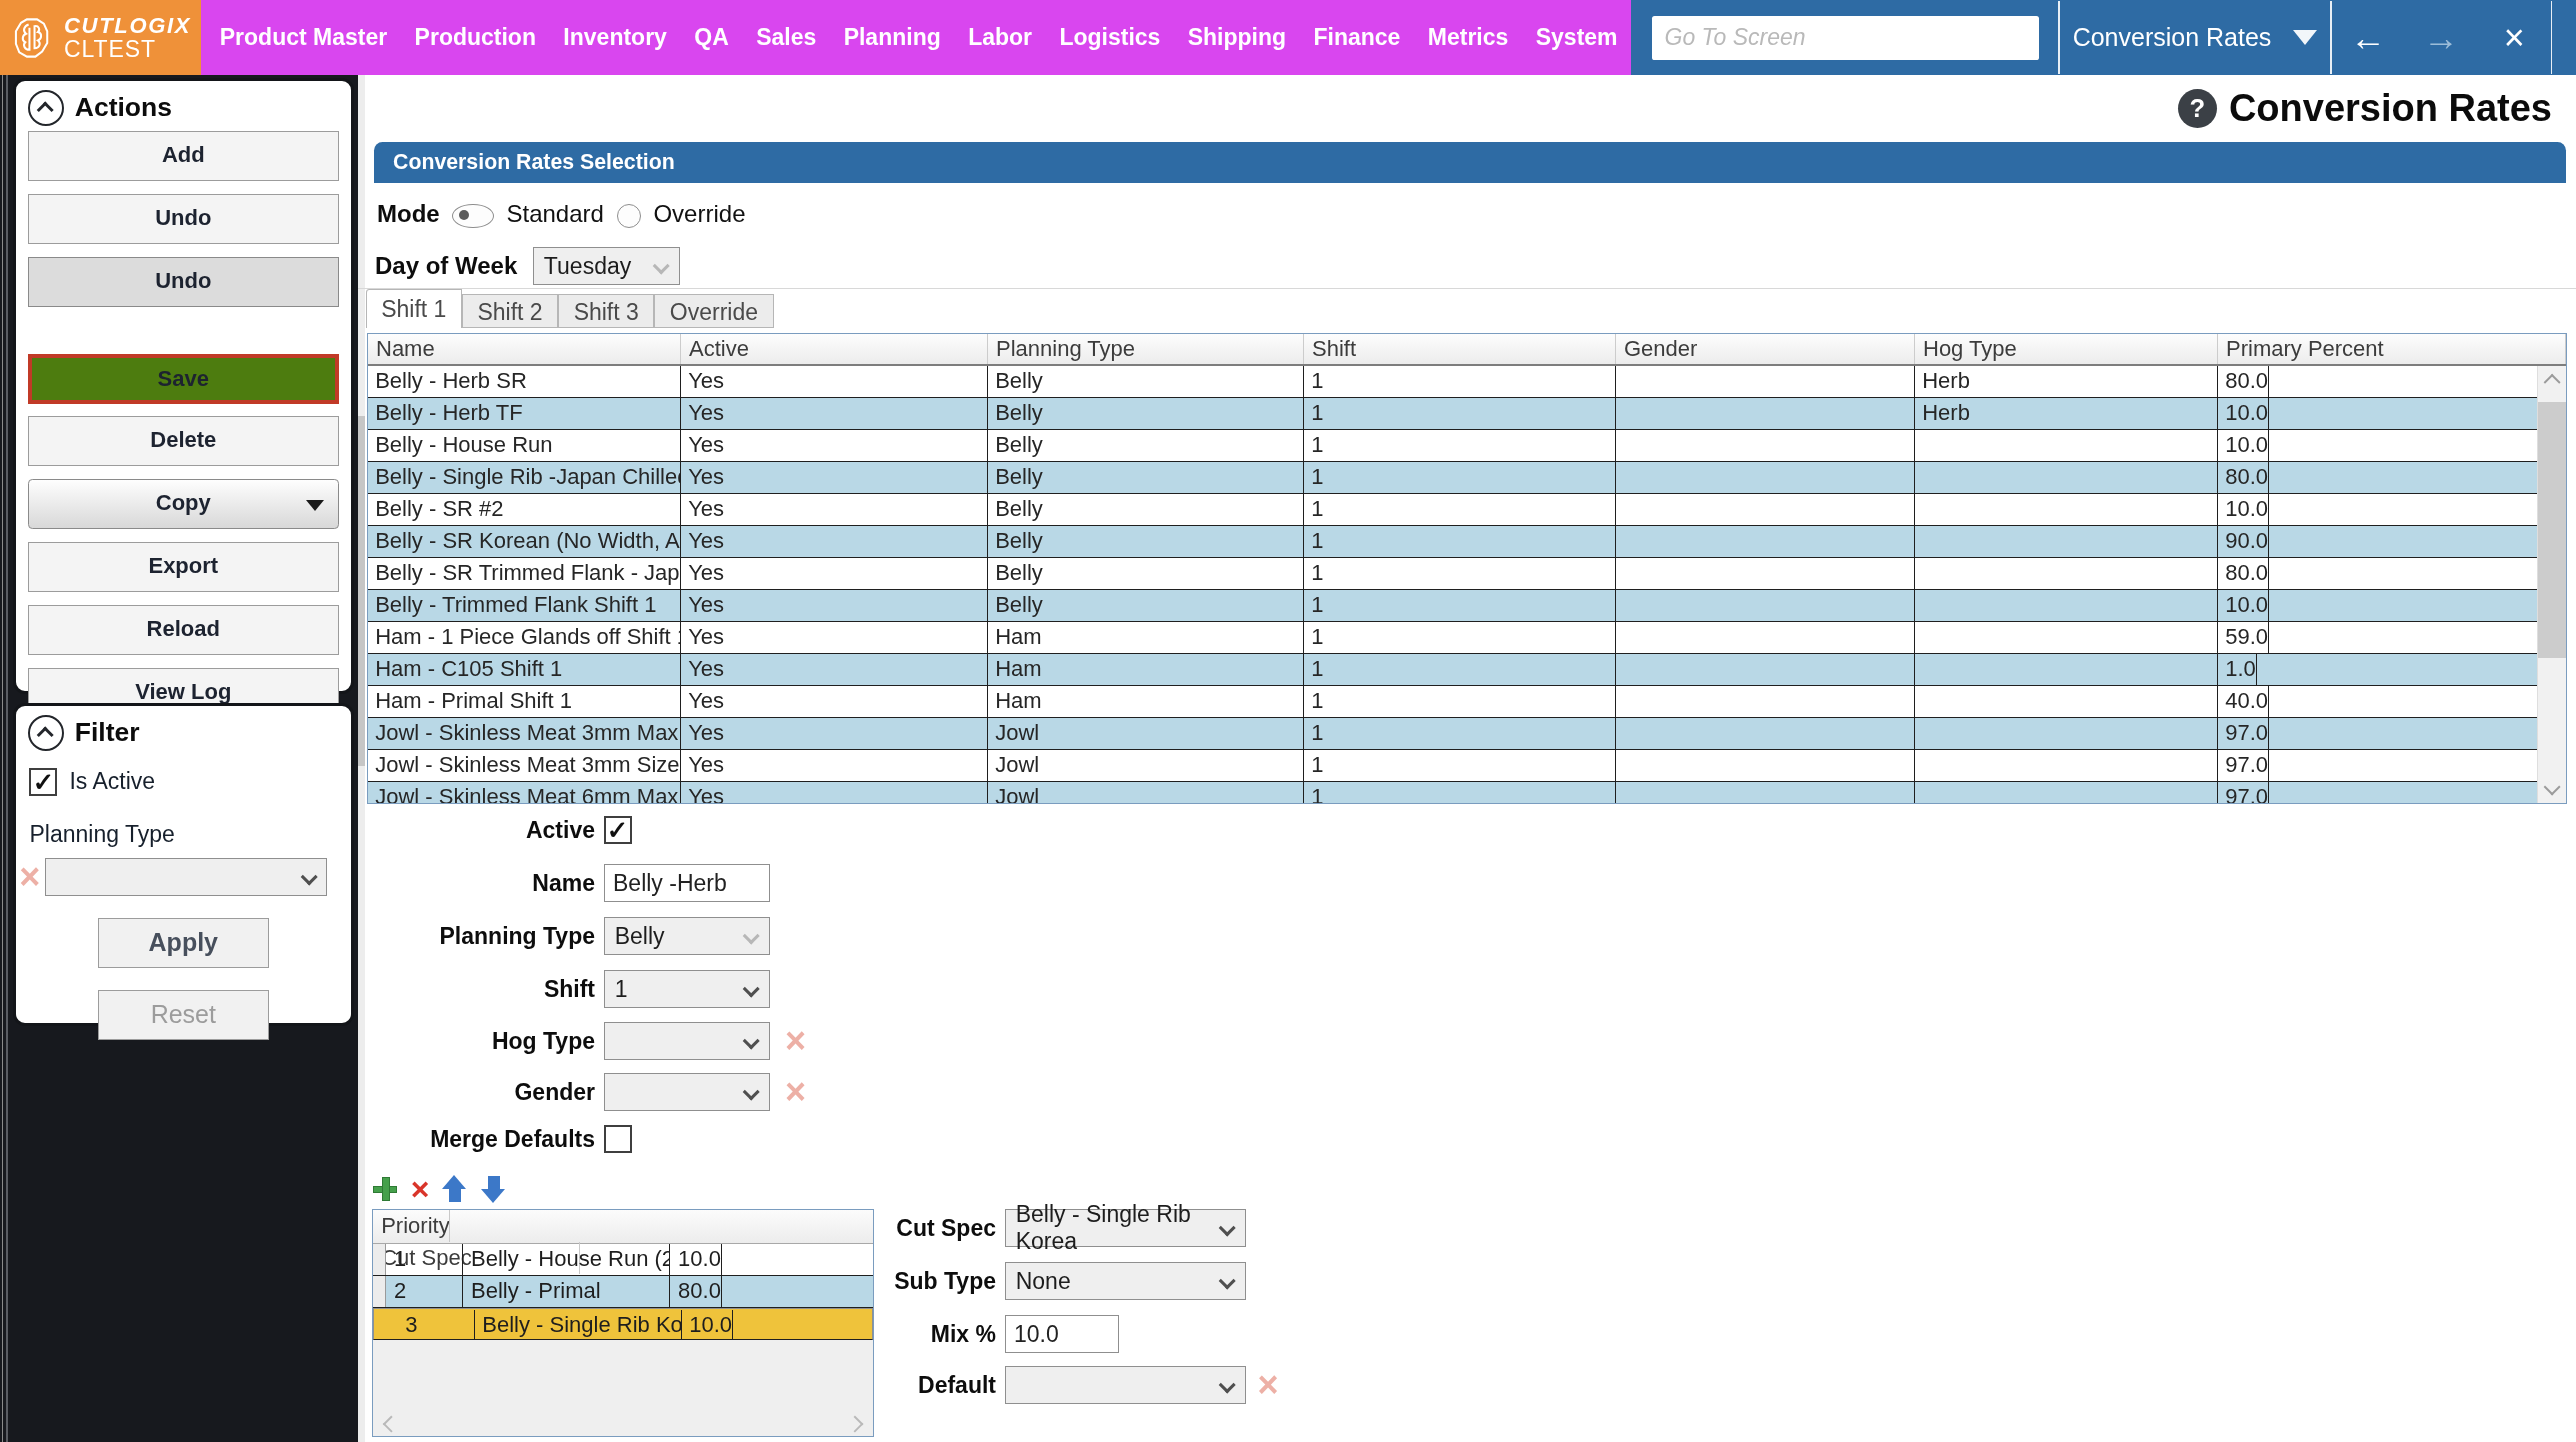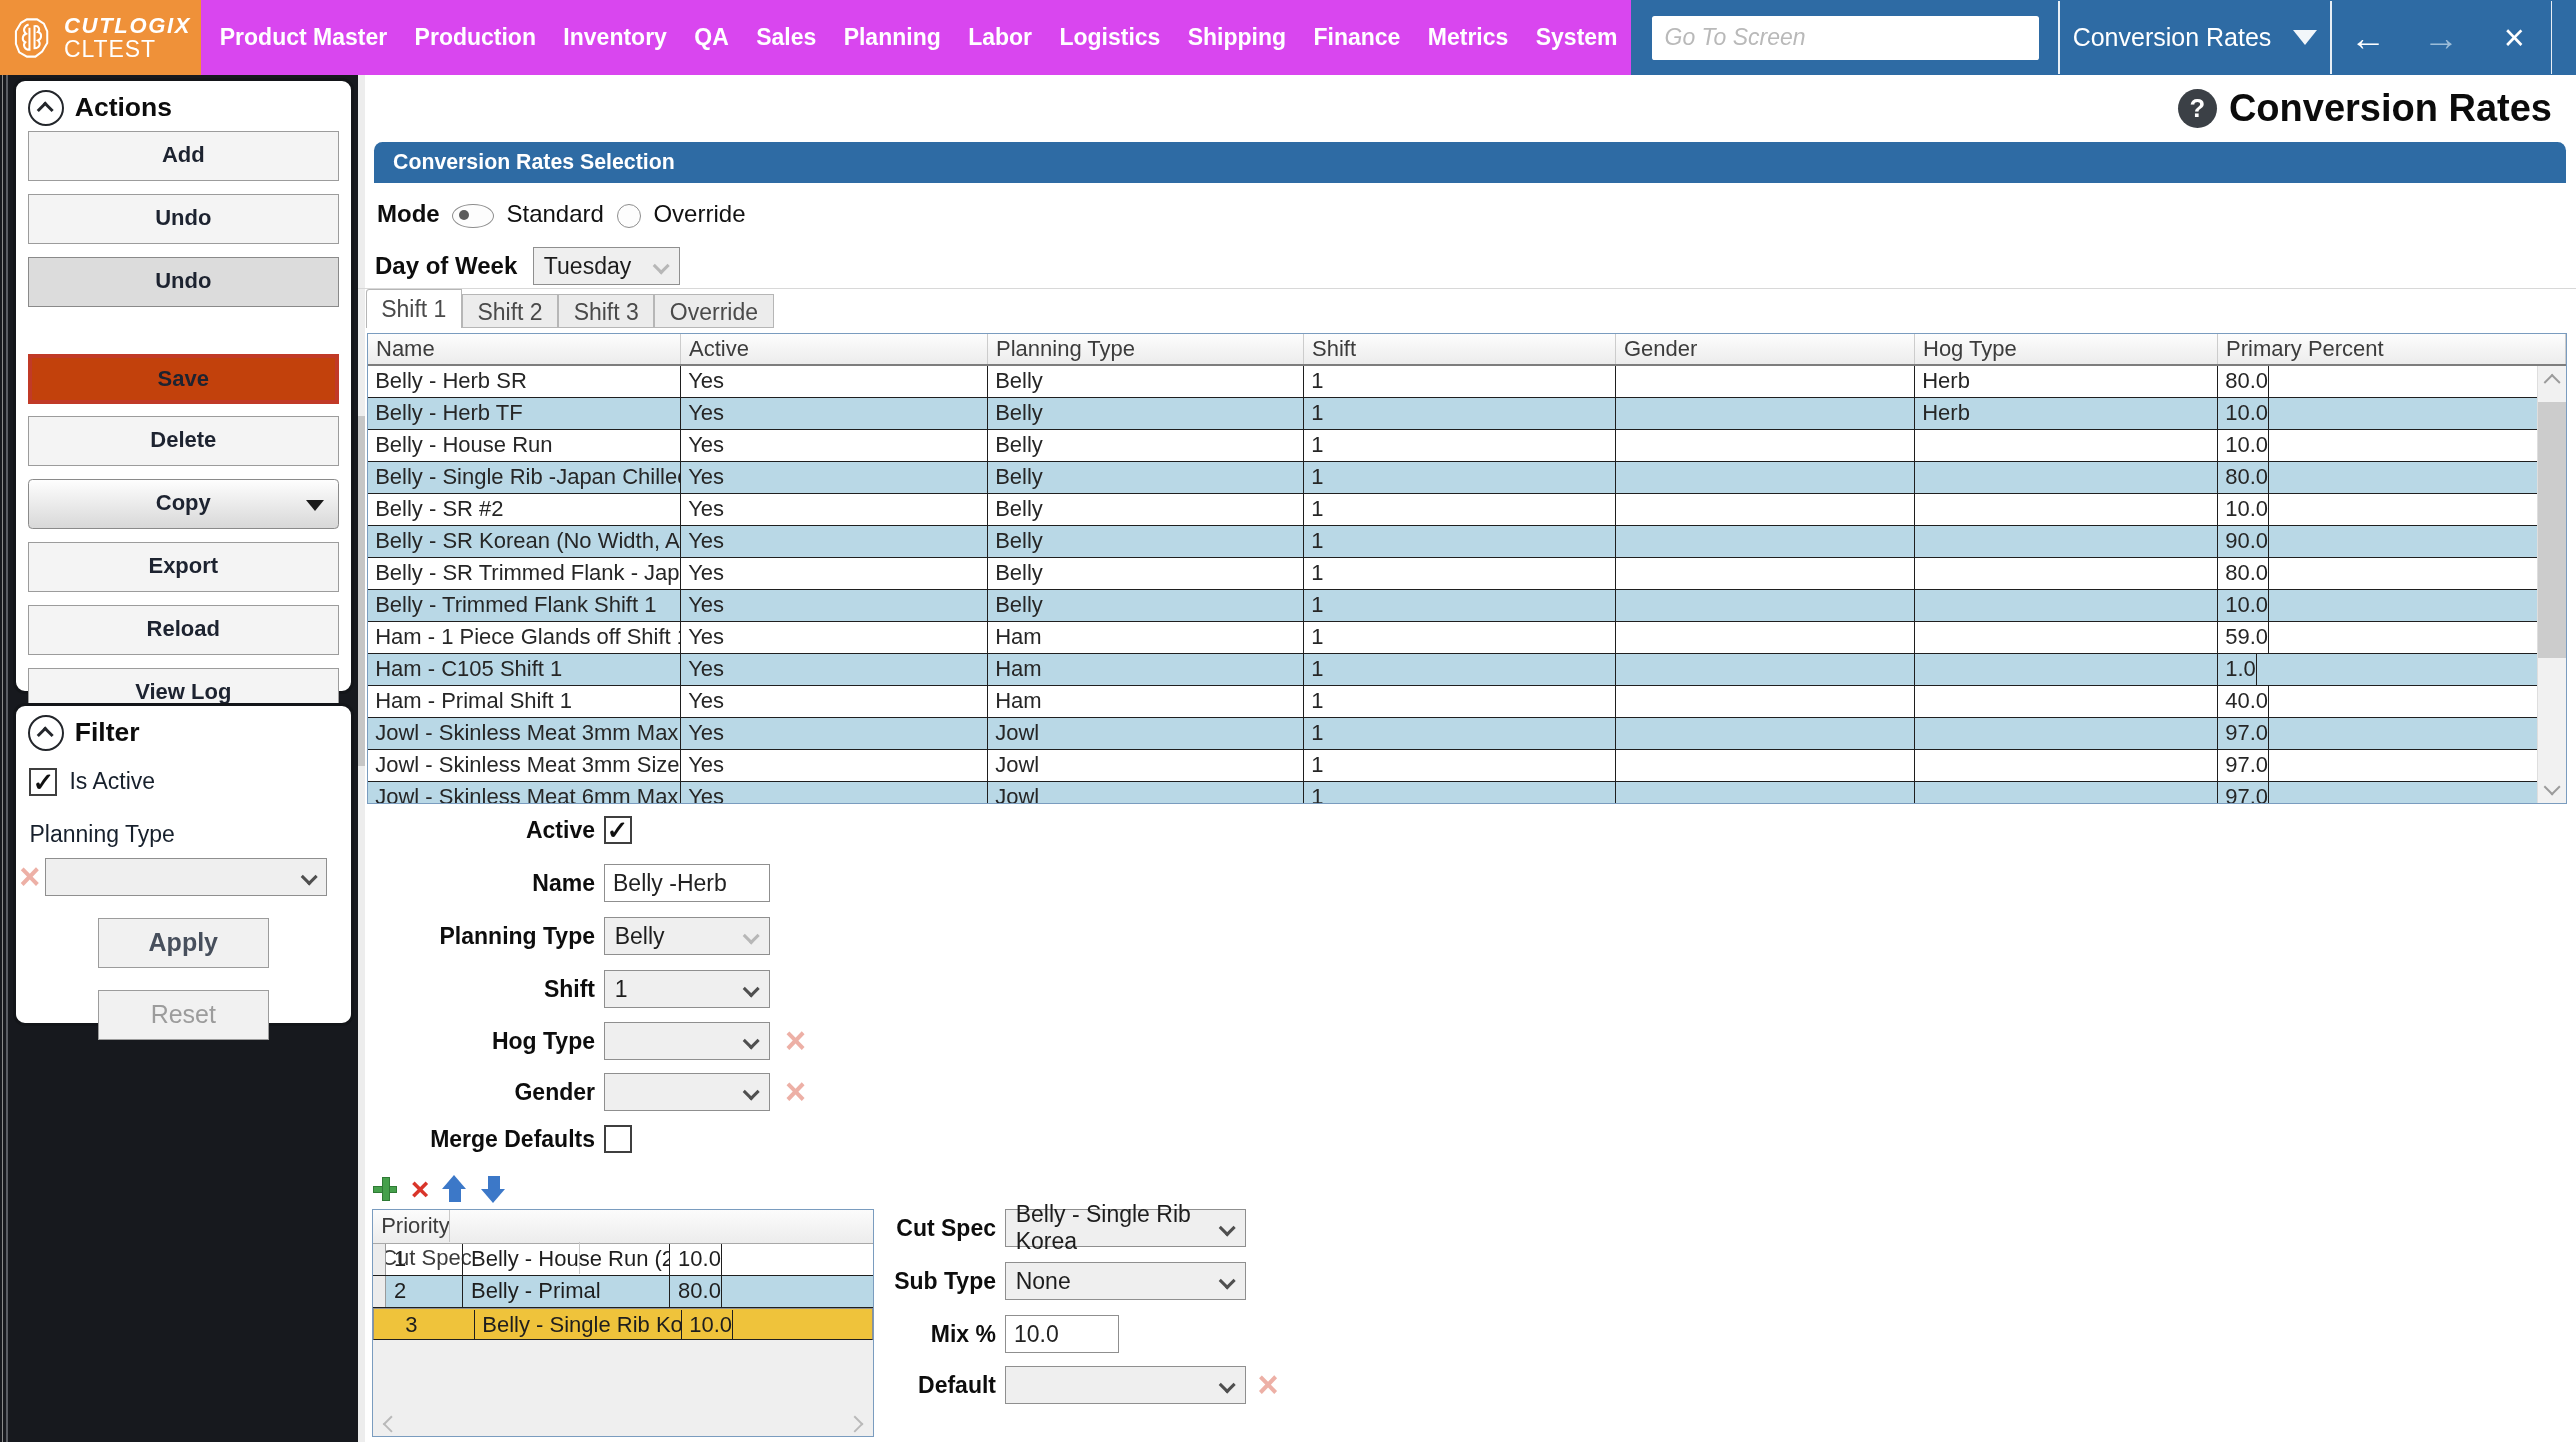--- a/index.html
+++ b/index.html
@@ -33,21 +33,21 @@
   .panel{position:absolute;left:12.8px;width:341px;background:#fff;border:3.4px solid #131519;border-radius:12px;box-sizing:border-box;}
   .panel-actions{top:3.4px;height:616px;}
   .panel-filter{top:628px;height:323px;}
   .panel-header{display:flex;align-items:center;gap:11px;padding:8.5px 12px 5.1px;}
   .collapse-icon{width:36px;height:36px;border:2.6px solid #23262b;border-radius:50%;position:relative;box-sizing:border-box;flex:0 0 auto;cursor:pointer;}
   .collapse-icon i{position:absolute;left:9.4px;top:12px;width:9.4px;height:9.4px;border-left:3.4px solid #23262b;border-top:3.4px solid #23262b;transform:rotate(45deg);}
   .panel-title{font-size:26.5px;font-weight:700;color:#0c0c0c;}
   .abtn{position:relative;display:block;margin:0 12px 12.8px;height:50px;background:#f4f4f4;border:1.7px solid #9c9c9c;
         font-weight:700;font-size:22px;color:#1d2330;text-align:center;line-height:46px;box-sizing:border-box;cursor:pointer;}
   .abtn.pressed{background:#dcdcdc;border-color:#8a8a8a;}
-  .abtn.save{background:#c2410c;border:4.3px solid #c13a27;line-height:41px;margin-top:47px;}
+  .abtn.save{background:#4d7c0f;border:4.3px solid #c13a27;line-height:41px;margin-top:47px;}
   .abtn.copy{background:linear-gradient(#fefefe,#d8d8d8);border-radius:4.3px;border-color:#8a8a8a;}
   .abtn .dd-caret{position:absolute;right:13.7px;top:19.6px;width:0;height:0;border-left:9.4px solid transparent;border-right:9.4px solid transparent;border-top:11px solid #1a1a1a;}
 
   .checkbox{width:28px;height:28px;background:#fff;border:2.6px solid #3f3f3f;box-sizing:border-box;display:inline-flex;
             align-items:center;justify-content:center;font-size:25.6px;font-weight:700;color:#101010;flex:0 0 auto;cursor:pointer;}
   .filter-active-row{display:flex;align-items:center;gap:12px;margin:12px 0 0 13.7px;font-size:23px;color:#17202c;}
   .filter-pt-label{margin:25.6px 0 0 13.7px;font-size:23px;color:#17202c;}
   .filter-select-row{display:flex;align-items:center;gap:5.1px;margin:10.2px 0 0 3.4px;}
   .clear-x{font-size:36px;font-weight:700;color:#edb0a6;line-height:36px;cursor:pointer;}
   .sel{position:relative;height:38px;background:#efefef;border:1.7px solid #8f8f8f;box-sizing:border-box;

